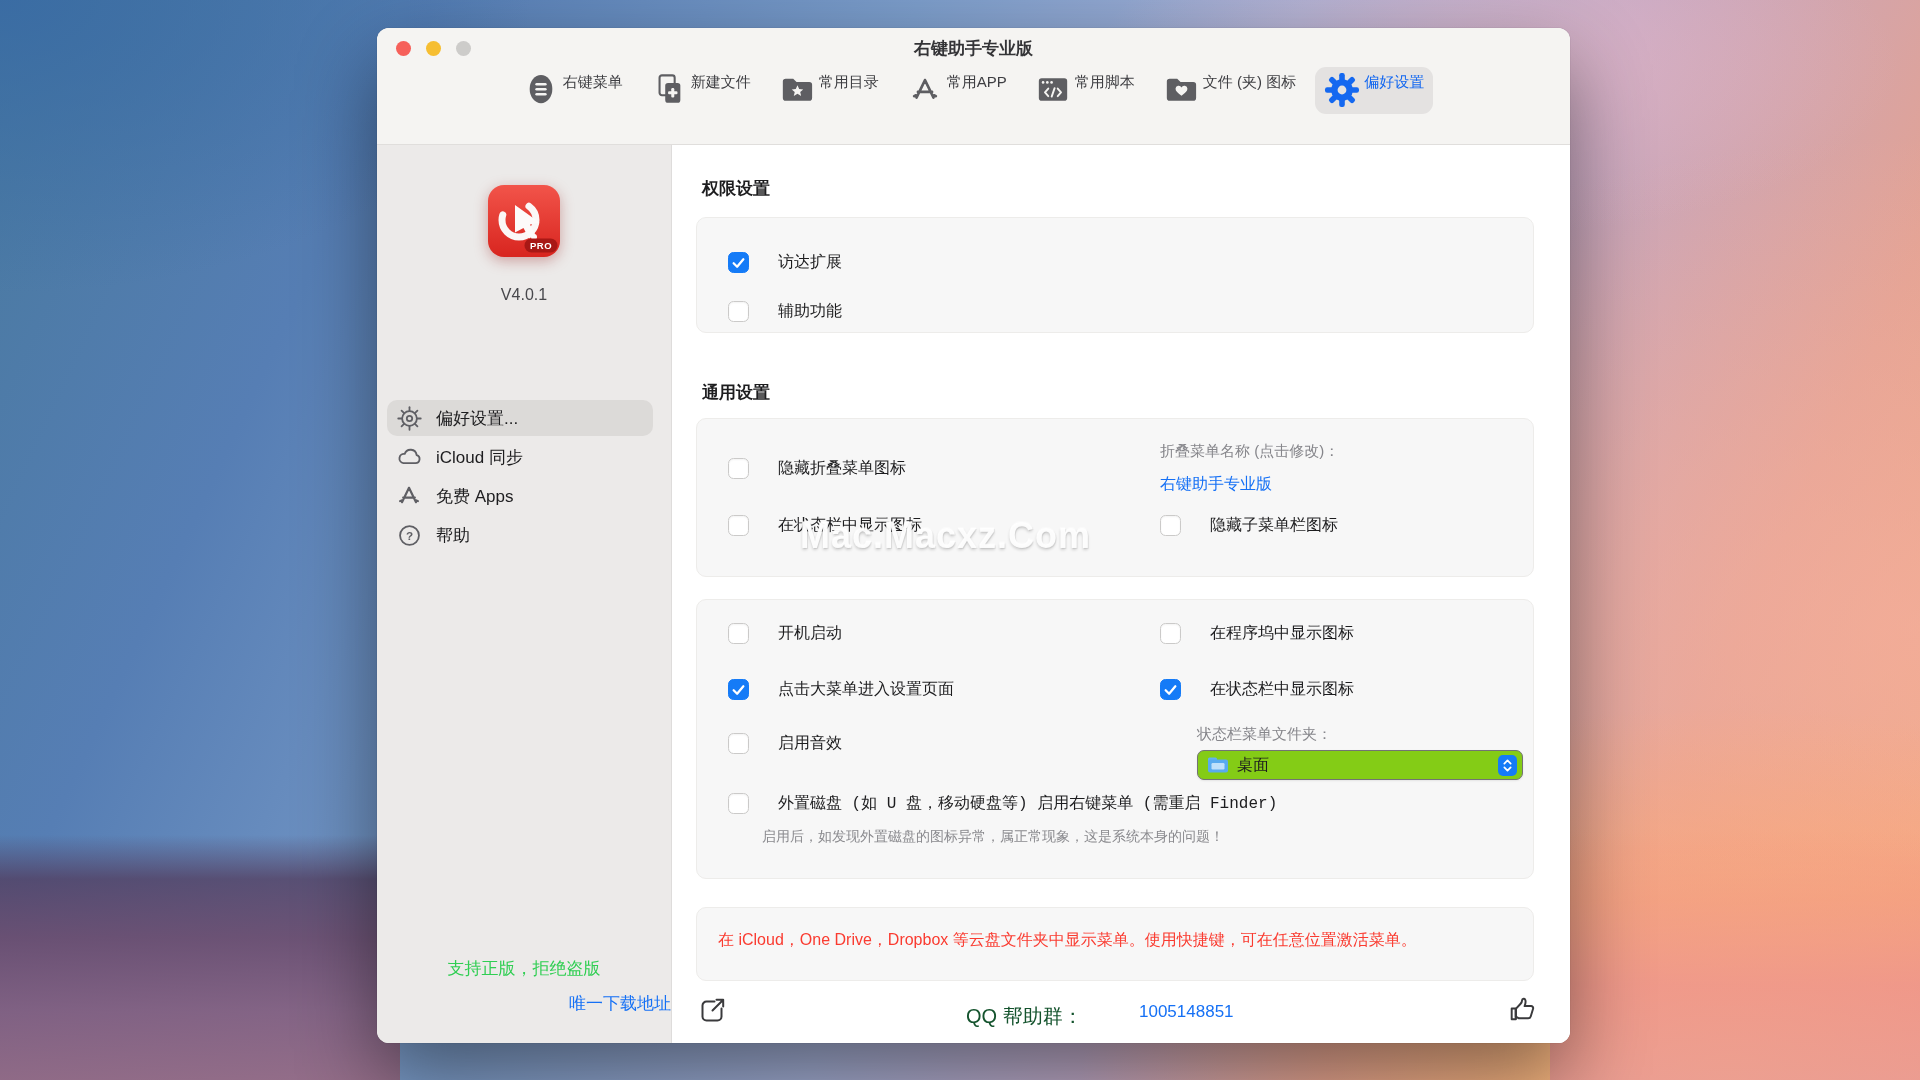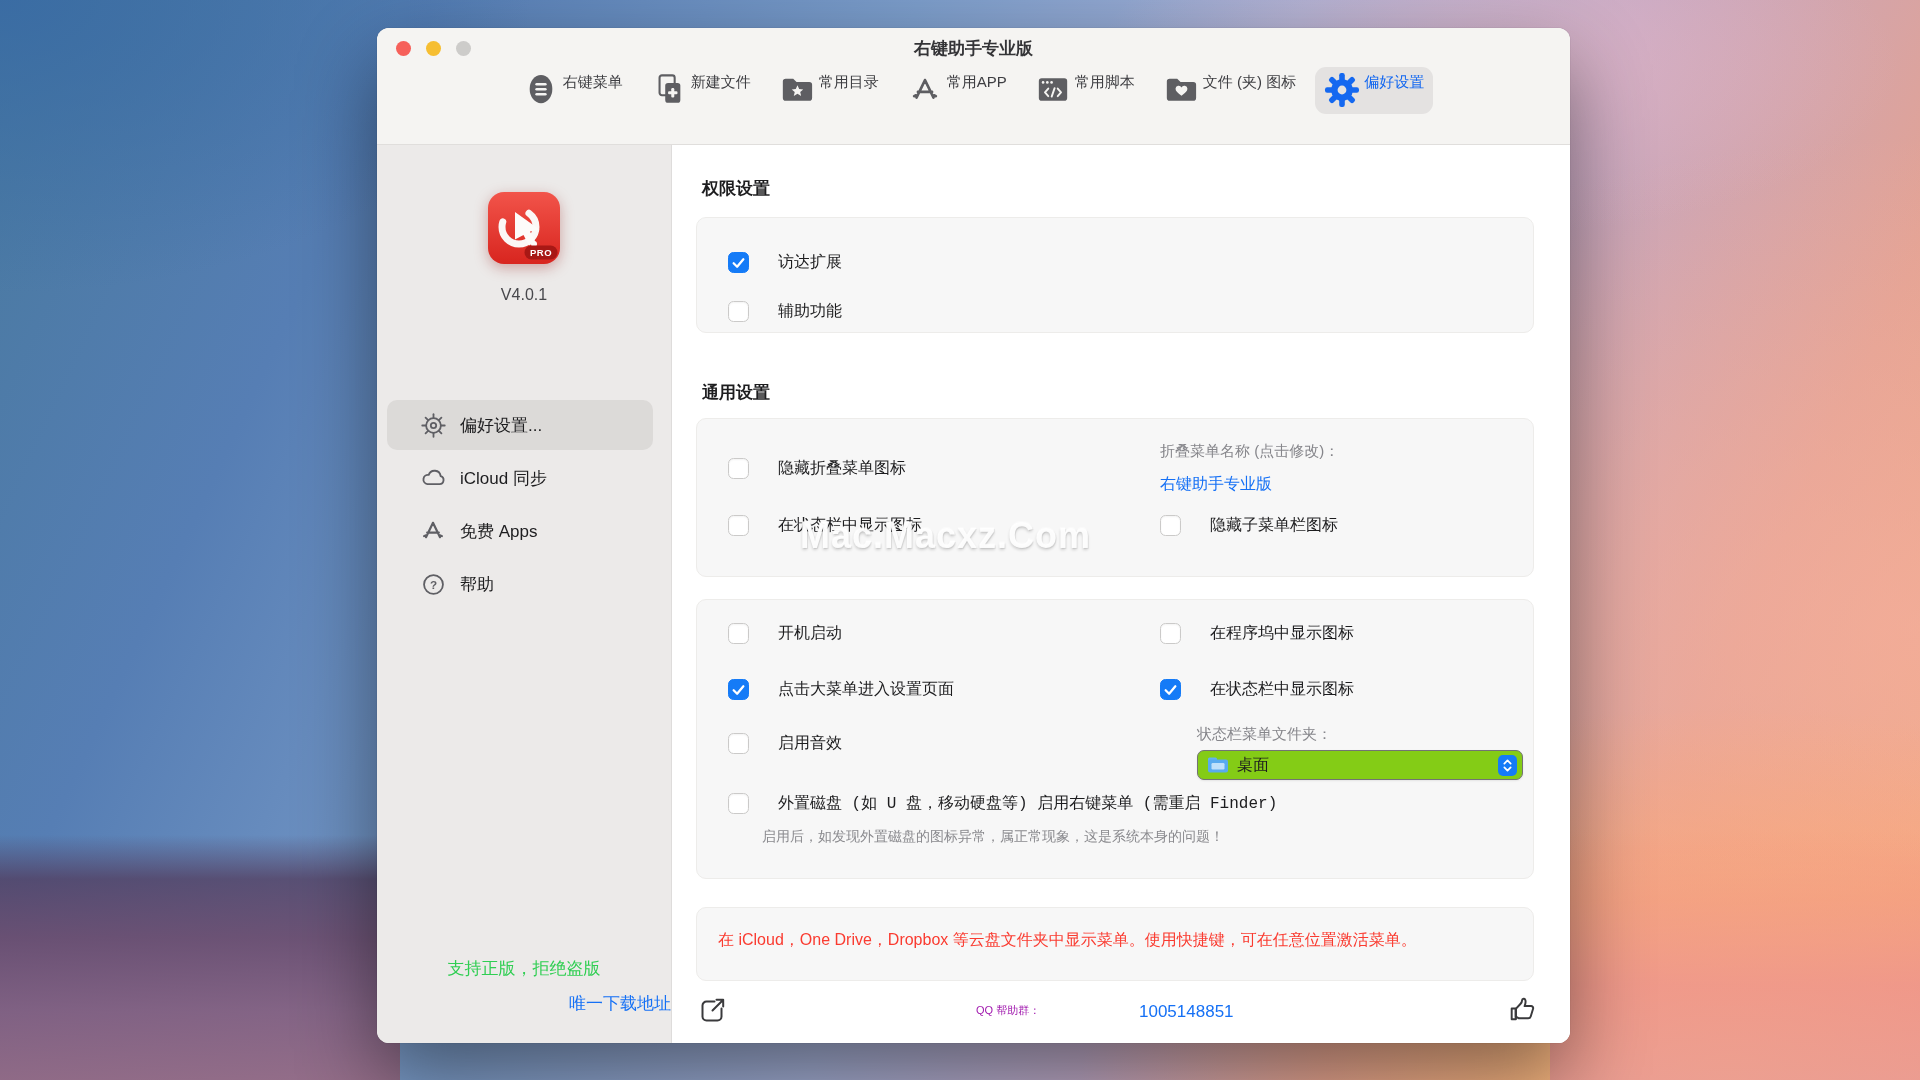--- a/index.html
+++ b/index.html
@@ -42,27 +42,27 @@
     padding:6px 9px 7px; border-radius:11px; cursor:default; }
   .tb-item .tb-icon { width:36px; height:34px; display:flex; align-items:center; justify-content:center; }
   .tb-item .tb-label { font-size:15px; color:#3E3E42; white-space:nowrap; }
   .tb-item.selected { background:#E4E2E1; }
   .tb-item.selected .tb-label { color:#1468F0; font-weight:500; }
 
   .body { position:absolute; top:117px; left:0; right:0; bottom:0; display:flex; }
 
   
   .sidebar { position:relative; width:295px; background:#ECEAE9; border-right:1px solid #DEDCDB; flex:none; }
-  .app-icon { position:absolute; left:0; right:0; top:46px; display:flex; justify-content:center;text-align:center; }
+  .app-icon { position:absolute; left:0; right:0; top:39px; display:flex; justify-content:center;text-align:center; }
   .app-icon svg { filter:drop-shadow(0 4px 7px rgba(150,30,25,.35)); }
   .app-version { position:absolute; left:0; right:0; top:141px; text-align:center;
     font-size:16px; color:#48484C; }
   .nav { position:absolute; left:10px; right:18px; top:255px; }
-  .nav-item { height:50px; margin-bottom:3px; display:flex; align-items:center; gap:13px;
-    padding-left:32px; border-radius:10px; }
+  .nav-item { height:36px; margin-bottom:3px; display:flex; align-items:center; gap:13px;
+    padding-left:8px; border-radius:10px; }
   .nav-item.selected { background:#DCDAD8; }
   .nav-item .nv-icon { width:28px; height:28px; display:flex; align-items:center; justify-content:center; }
   .nav-item .nv-label { font-size:17px; color:#1D1D1F; }
   .side-link-green { position:absolute; left:0; right:0; top:812px; text-align:center;
     font-size:17px; color:#2FCE52; }
   .side-link-blue { position:absolute; left:0; right:0; top:847px; text-align:right;
     font-size:17px; color:#1570F5; }
 
   
   .main { position:relative; flex:1; background:#fff; }
@@ -90,21 +90,21 @@
   .dd-value { font-size:16px; color:#1D1D1F; margin-left:8px; flex:1; }
   .dd-stepper { width:19px; height:21px; border-radius:5px; background:#157BF7;
     display:flex; align-items:center; justify-content:center; }
 
   .notice-panel { color:#FA3B30; }
   .notice-text { position:absolute; left:21px; top:17px; width:792px;
     font-size:16px; line-height:29px; color:#FA3B30; }
 
   .footerbar { position:absolute; left:0; right:0; bottom:0; height:59px; background:#fff; }
   .share-btn { position:absolute; left:25px; top:12px; width:30px; height:30px; }
-  .qq-label { position:absolute; left:304px; top:19px; font-size:11px; color:#a21caf; }
+  .qq-label { position:absolute; left:294px; top:19px; font-size:20px; color:#14532d; }
   .qq-number { position:absolute; left:467px; top:18px; font-size:17px; color:#1570F5; }
   .thumb-btn { position:absolute; right:33px; top:11px; width:31px; height:31px; }
 </style>
 </head>
 <body>
 
 <div class="wallpaper"></div>
 
 <div class="window">
 

